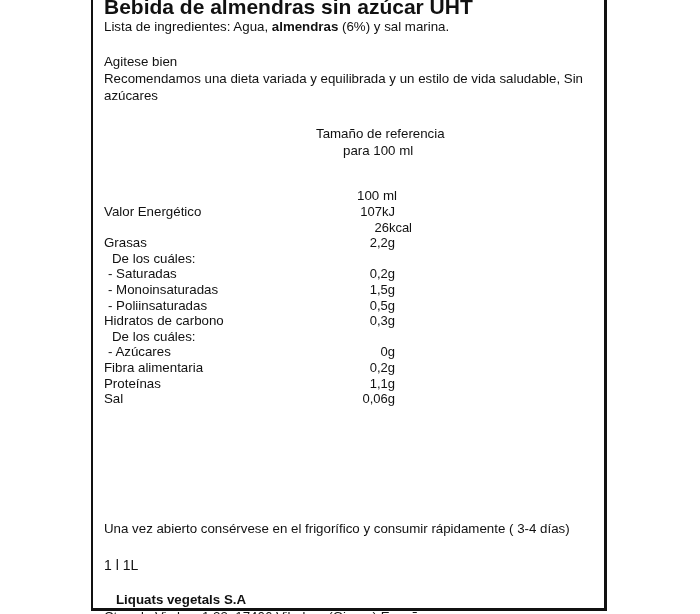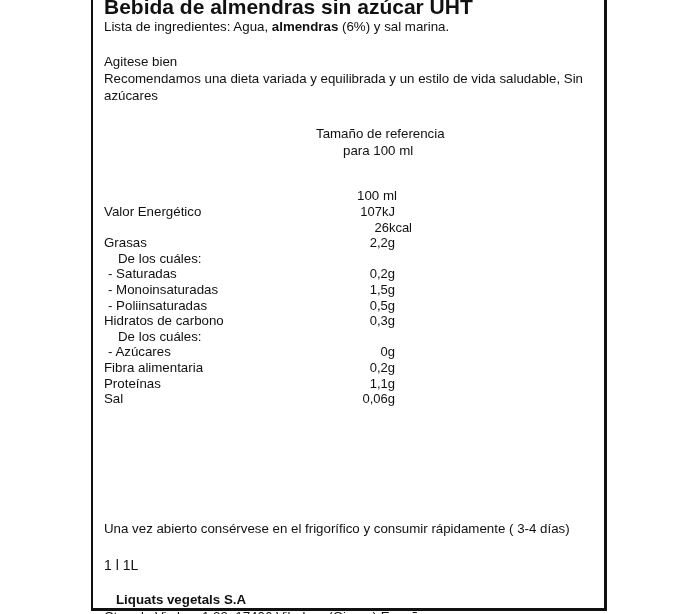--- a/index.html
+++ b/index.html
@@ -14,21 +14,21 @@
     .title { left: 11px; top: 3px; font-size: 21px; font-weight: bold; }
     .ingr { left: 11px; top: 23px; }
     .ingr b { font-weight: bold; }
     .agit { left: 11px; top: 58px; }
     .rec1 { left: 11px; top: 75px; }
     .rec2 { left: 11px; top: 92px; }
     .ref1 { left: 223px; top: 130px; }
     .ref2 { left: 250px; top: 147px; }
     .col-head { left: 264px; top: 192px; }
     .nlabel { left: 11px; }
-    .nlabel.ind1 { left: 19px; margin-left: 6px; }
+    .nlabel.ind1 { left: 19px; }
     .nlabel.ind2 { left: 15px; }
     .nval { position: absolute; right: 209px; white-space: nowrap; font-size: 13px; line-height: 16px; }
     .nval.kcal { right: 192px; }
     .storage { left: 11px; top: 525px; }
     .volume { left: 11px; top: 561px; font-weight: normal; font-size: 14px; }
     .company { left: 11px; top: 596px; font-weight: bold; padding-left: 12px; }
     .address { left: 11px; top: 613px; }
   </style>
 </head>
 <body>

